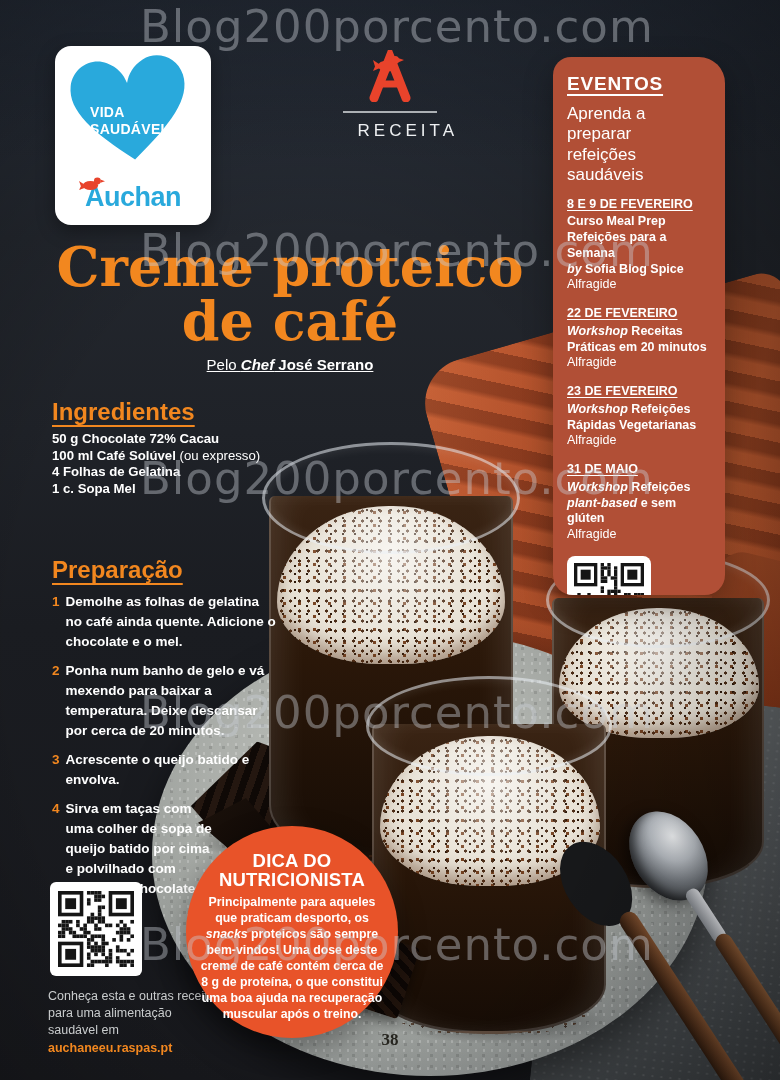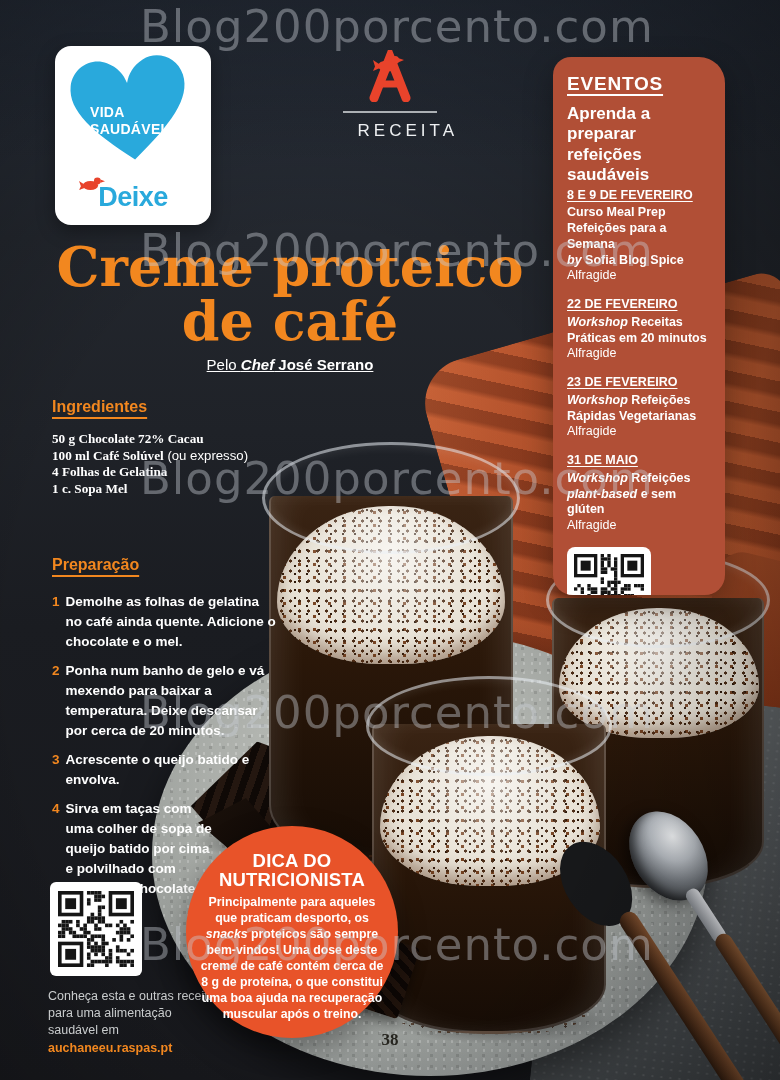--- a/index.html
+++ b/index.html
@@ -103,37 +103,37 @@
   .receita-badge{left:322px; top:50px; width:136px; text-align:right;}
   .badge-a{width:50px; height:52px; margin:0 auto;}
   .badge-divider{width:94px; height:1.5px; background:#cfd3d6; opacity:.8; margin:9px auto 8px;}
   .receita-label{color:#eef0f2; font-size:17px; letter-spacing:4px; font-weight:normal;}
 
   .events{left:553px; top:57px; width:172px; height:538px; background:var(--panel);
     border-radius:18px 26px 20px 20px; padding:16px 14px; color:#fff; z-index:4; overflow:hidden;
     box-shadow:0 10px 30px rgba(0,0,0,.3);}
   .events-title{font-size:19px; font-weight:bold; letter-spacing:.8px; text-decoration:underline;
     text-underline-offset:4px; text-decoration-thickness:2px; margin-bottom:9px;}
-  .events-intro{font-size:17px; font-weight:bold; line-height:1.2; width:112px; margin-bottom:2px;}
+  .events-intro{font-size:17px; font-weight:normal; line-height:1.2; width:112px; margin-bottom:11px;}
   .event-item{margin-bottom:13px; font-size:12.5px; line-height:1.26;}
   .event-date{font-weight:bold; text-decoration:underline; text-underline-offset:2px; margin-bottom:2px;}
   .s-b{font-weight:bold;} .s-bi{font-weight:bold; font-style:italic;} .s-r{font-weight:normal;}
   .events-qr{width:84px; height:84px; background:#fff; border-radius:8px; padding:7px; margin-top:4px;}
   .qr-svg{width:100%; height:100%; display:block;}
 
   .title-block{left:40px; top:240px; width:500px; text-align:center; color:var(--accent);
     font-family:"DejaVu Serif",serif; font-weight:bold; font-size:54px; line-height:1.0;}
   .byline{left:40px; top:356px; width:500px; text-align:center; color:#fff; font-size:15px;text-decoration:underline;}
   .byline .s-bi{font-style:italic;}
 
-  .section-heading{color:var(--accent); font-weight:bold; font-size:16px; text-decoration:underline;
+  .section-heading{color:var(--accent); font-weight:bold; font-size:24px; text-decoration:underline;
     text-underline-offset:5px; text-decoration-thickness:2px;}
   .ing-heading{left:52px; top:398px;}
   .ing-list{left:52px; top:431px; width:238px; color:#fff; font-size:13.2px; line-height:1.26;}
-  .ing-line .s-b{font-weight:bold;font-family:Liberation Serif, serif;} .ing-line .s-r{font-weight:normal;}
+  .ing-line .s-b{font-weight:bold;} .ing-line .s-r{font-weight:normal;}
   .prep-heading{left:52px; top:556px;}
   .steps{left:52px; top:592px; width:225px; color:#fff;}
   .step{display:flex; gap:6px; font-size:13.5px; font-weight:bold; line-height:1.48; margin-bottom:9px;}
   .step:last-child{width:168px;}
   .step-num{color:var(--accent); flex:0 0 auto;}
 
   .tip-circle{left:186px; top:826px; width:212px; height:212px; border-radius:50%; background:var(--circle);
     color:#fff; text-align:center; padding:25px 14px; z-index:5; box-shadow:0 10px 28px rgba(0,0,0,.35);}
   .tip-title{font-size:18.5px; font-weight:bold; line-height:1.05; letter-spacing:.2px;}
   .tip-body{font-size:12.3px; font-weight:bold; line-height:1.3; margin-top:5px;}
@@ -203,21 +203,21 @@
         <div>SAUDÁVEL</div>
       </div>
     </div>
     <div class="auchan-wordmark">
       <svg class="wordmark-bird" viewBox="0 0 34 24">
         <ellipse cx="15" cy="14" rx="10" ry="6" fill="var(--red)"></ellipse>
         <circle cx="24" cy="8" r="4.5" fill="var(--red)"></circle>
         <polygon points="28,6 34,8.5 28,10.5" fill="var(--red)"></polygon>
         <polygon points="6,12 0,8 2.5,15 0,20 8,17" fill="var(--red)"></polygon>
       </svg>
-      <span>Deixe</span>
+      <span>Auchan</span>
     </div>
   </div>
 
   <div class="z3 receita-badge">
     <div class="badge-a">
       <svg viewBox="0 0 50 52" width="50" height="52">
         <path d="M9 48 L25 7 L41 48" fill="none" stroke="var(--red)" stroke-width="9" stroke-linecap="round"></path>
         <path d="M17 34 H33" stroke="var(--red)" stroke-width="7" stroke-linecap="round"></path>
         <ellipse cx="22" cy="16" rx="9" ry="5.5" fill="var(--red)"></ellipse>
         <circle cx="30" cy="10" r="4" fill="var(--red)"></circle>

